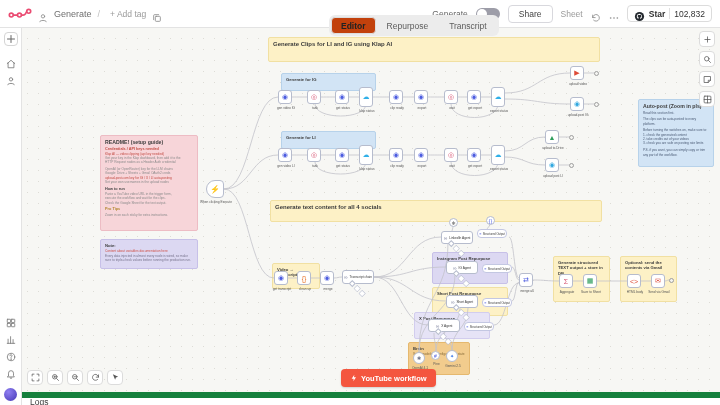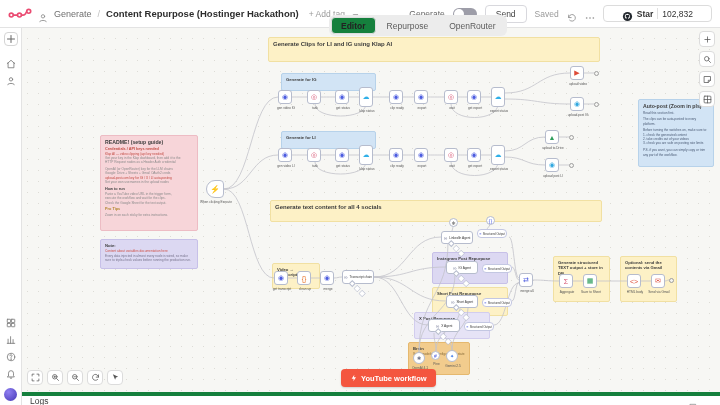--- a/index.html
+++ b/index.html
@@ -54,40 +54,40 @@
   .addtag     { font-size: 8.5px; color: #9a9a9a; margin-left: 4px; }
   .hright { margin-left: auto; display: flex; align-items: center; gap: 8px; }
   .lbl-inactive { font-size: 8.5px; color: #666; }
   .toggle { width: 24px; height: 12px; border-radius: 6px; background: #9d9da8; position: relative; }
   .toggle .knob { position: absolute; left: 1px; top: 1px; width: 10px; height: 10px;
                   border-radius: 50%; background: #fff; }
   .btn-share { font-size: 8.5px; color: #444; background: #fff; border: 1px solid #d8d8dd;
                border-radius: 4px; padding: 3px 10px; }
   .lbl-saved { font-size: 8.5px; color: #9a9a9a; }
   .star-widget { display: flex; align-items: center; gap: 4px; border: 1px solid #dcdcdc;
-                 border-radius: 4px; padding: 2px 18px; background:#fff; }
+                 border-radius: 4px; padding: 2px 6px; background:#fff; }
   .star-widget .sep { width: 1px; height: 11px; background: #e0e0e0; }
   .star-txt { font-size: 8.5px; font-weight: bold; color: #333; }
   .star-count { font-size: 8.5px; color: #333; }
   #tabs { position: absolute; top: 15px; left: 329px; z-index: 25; background: #ececec;
           border-radius: 6px; padding: 2px; display: flex; gap: 1px; }
   .tab { font-size: 8.5px; color: #5c5c5c; padding: 2.5px 9px; border-radius: 4px;
          border: 1px solid transparent; }
-  .tab.active { background: #15803d; border-color: #dedede; color: #222; font-weight: bold; }
+  .tab.active { background: #c2410c; border-color: #dedede; color: #222; font-weight: bold; }
   #sidebar { position: absolute; left: 0; top: 28px; bottom: 0; width: 22px; background: #fff;
              border-right: 1px solid #e3e3e3; z-index: 15; display: flex; flex-direction: column;
              align-items: center; padding: 4px 0 4px 0; }
   .sb-plus { width: 14px; height: 14px; border: 1px solid #d5d5d5; border-radius: 4px;
              display:flex; align-items:center; justify-content:center; color:#666; margin-bottom: 9px; }
   .sb-ic { width: 10px; height: 10px; color: #7a7a7a; margin-bottom: 7px; }
   .sb-spacer { flex: 1; }
   .avatar { width: 13px; height: 13px; border-radius: 50%;
             background: radial-gradient(circle at 35% 30%, #8f7ff2, #4538b5); margin-top: 6px; }
   #logsbar { position: absolute; left: 22px; right: 0; bottom: 0; height: 13px; background: #fff;
-             border-top: 4px solid #15803d; display: flex; align-items: center; padding: 2px 8px;
+             border-top: 6px solid #15803d; display: flex; align-items: center; padding: 2px 8px;
              z-index: 18; }
   .logs-txt { font-size: 8.5px; color: #3a3a3a; }
   .logs-icons { margin-left: auto; display: flex; gap: 7px; align-items: center; color: #666; }
   .logs-icons .sb-ic { margin-bottom: 0; width: 8px; height: 8px; }
   
   #zoombar { position: absolute; left: 27px; top: 370px; display: flex; gap: 4px; z-index: 30; }
   .ctl-btn { width: 16px; height: 15px; background: #fff; border: 1px solid #dcdcdc; border-radius: 4px;
              display: flex; align-items: center; justify-content: center; color: #555; }
   .ctl-btn svg { width: 9px; height: 9px; }
   #rightbar { position: absolute; right: 5px; top: 31px; display: flex; flex-direction: column;
@@ -429,33 +429,32 @@
           <circle cx="38" cy="7" r="3.6"></circle>
           <path d="M9.6 14h7.8M24.6 14h3c2.3 0 3.6-1 4.8-3l2-3.6"></path>
         </g>
       </svg></span>
   <span class="hic"><svg viewBox="0 0 24 24" width="100%" height="100%" fill="none" stroke="currentColor" stroke-width="2" stroke-linecap="round" stroke-linejoin="round">
         <circle cx="12" cy="8" r="4"></circle>
         <path d="M4 21c0-4.5 16-4.5 16 0"></path>
       </svg></span>
   <span class="crumb-txt">Generate</span>
   <span class="crumb-sep">/</span>
-  <span class="wf-title">Content Repurpose (Hostinger Hackathon)</span>
   <span class="addtag">+ Add tag</span>
   <span class="hic"><svg viewBox="0 0 24 24" width="100%" height="100%" fill="none" stroke="currentColor" stroke-width="2" stroke-linecap="round" stroke-linejoin="round">
         <rect x="8" y="8" width="12" height="12" rx="2"></rect>
         <path d="M4 16V6a2 2 0 0 1 2-2h10"></path>
       </svg></span>
   <div class="hright">
     <span class="lbl-inactive">Generate</span>
     <span class="toggle">
         <span class="knob"></span>
       </span>
-    <button class="btn-share">Send</button>
-    <span class="lbl-saved">Saved</span>
+    <button class="btn-share">Share</button>
+    <span class="lbl-saved">Sheet</span>
     <span class="hic"><svg viewBox="0 0 24 24" width="100%" height="100%" fill="none" stroke="currentColor" stroke-width="2" stroke-linecap="round" stroke-linejoin="round">
           <path d="M4 11a8 8 0 1 1 2.3 6.3"></path>
           <path d="M4 5v6h6"></path>
         </svg></span>
     <span class="hic"><svg viewBox="0 0 24 24" width="100%" height="100%" fill="currentColor">
           <circle cx="4" cy="12" r="2"></circle>
           <circle cx="12" cy="12" r="2"></circle>
           <circle cx="20" cy="12" r="2"></circle>
         </svg></span>
     <div class="star-widget">
@@ -466,21 +465,21 @@
       <span class="star-txt">Star</span>
       <span class="sep"></span>
       <span class="star-count">102,832</span>
     </div>
   </div>
 </div>
 
 <div id="tabs">
   <span class="tab active">Editor</span>
   <span class="tab">Repurpose</span>
-  <span class="tab">OpenRouter</span>
+  <span class="tab">Transcript</span>
 </div>
 
 <div id="sidebar">
   <span class="sb-plus">
       <svg viewBox="0 0 24 24" width="100%" height="100%" fill="none" stroke="currentColor" stroke-width="2" stroke-linecap="round" stroke-linejoin="round">
         <path d="M12 5v14M5 12h14"></path>
       </svg>
     </span>
   <span class="sb-ic"><svg viewBox="0 0 24 24" width="100%" height="100%" fill="none" stroke="currentColor" stroke-width="2" stroke-linecap="round" stroke-linejoin="round">
         <path d="M3 11l9-8 9 8"></path>

